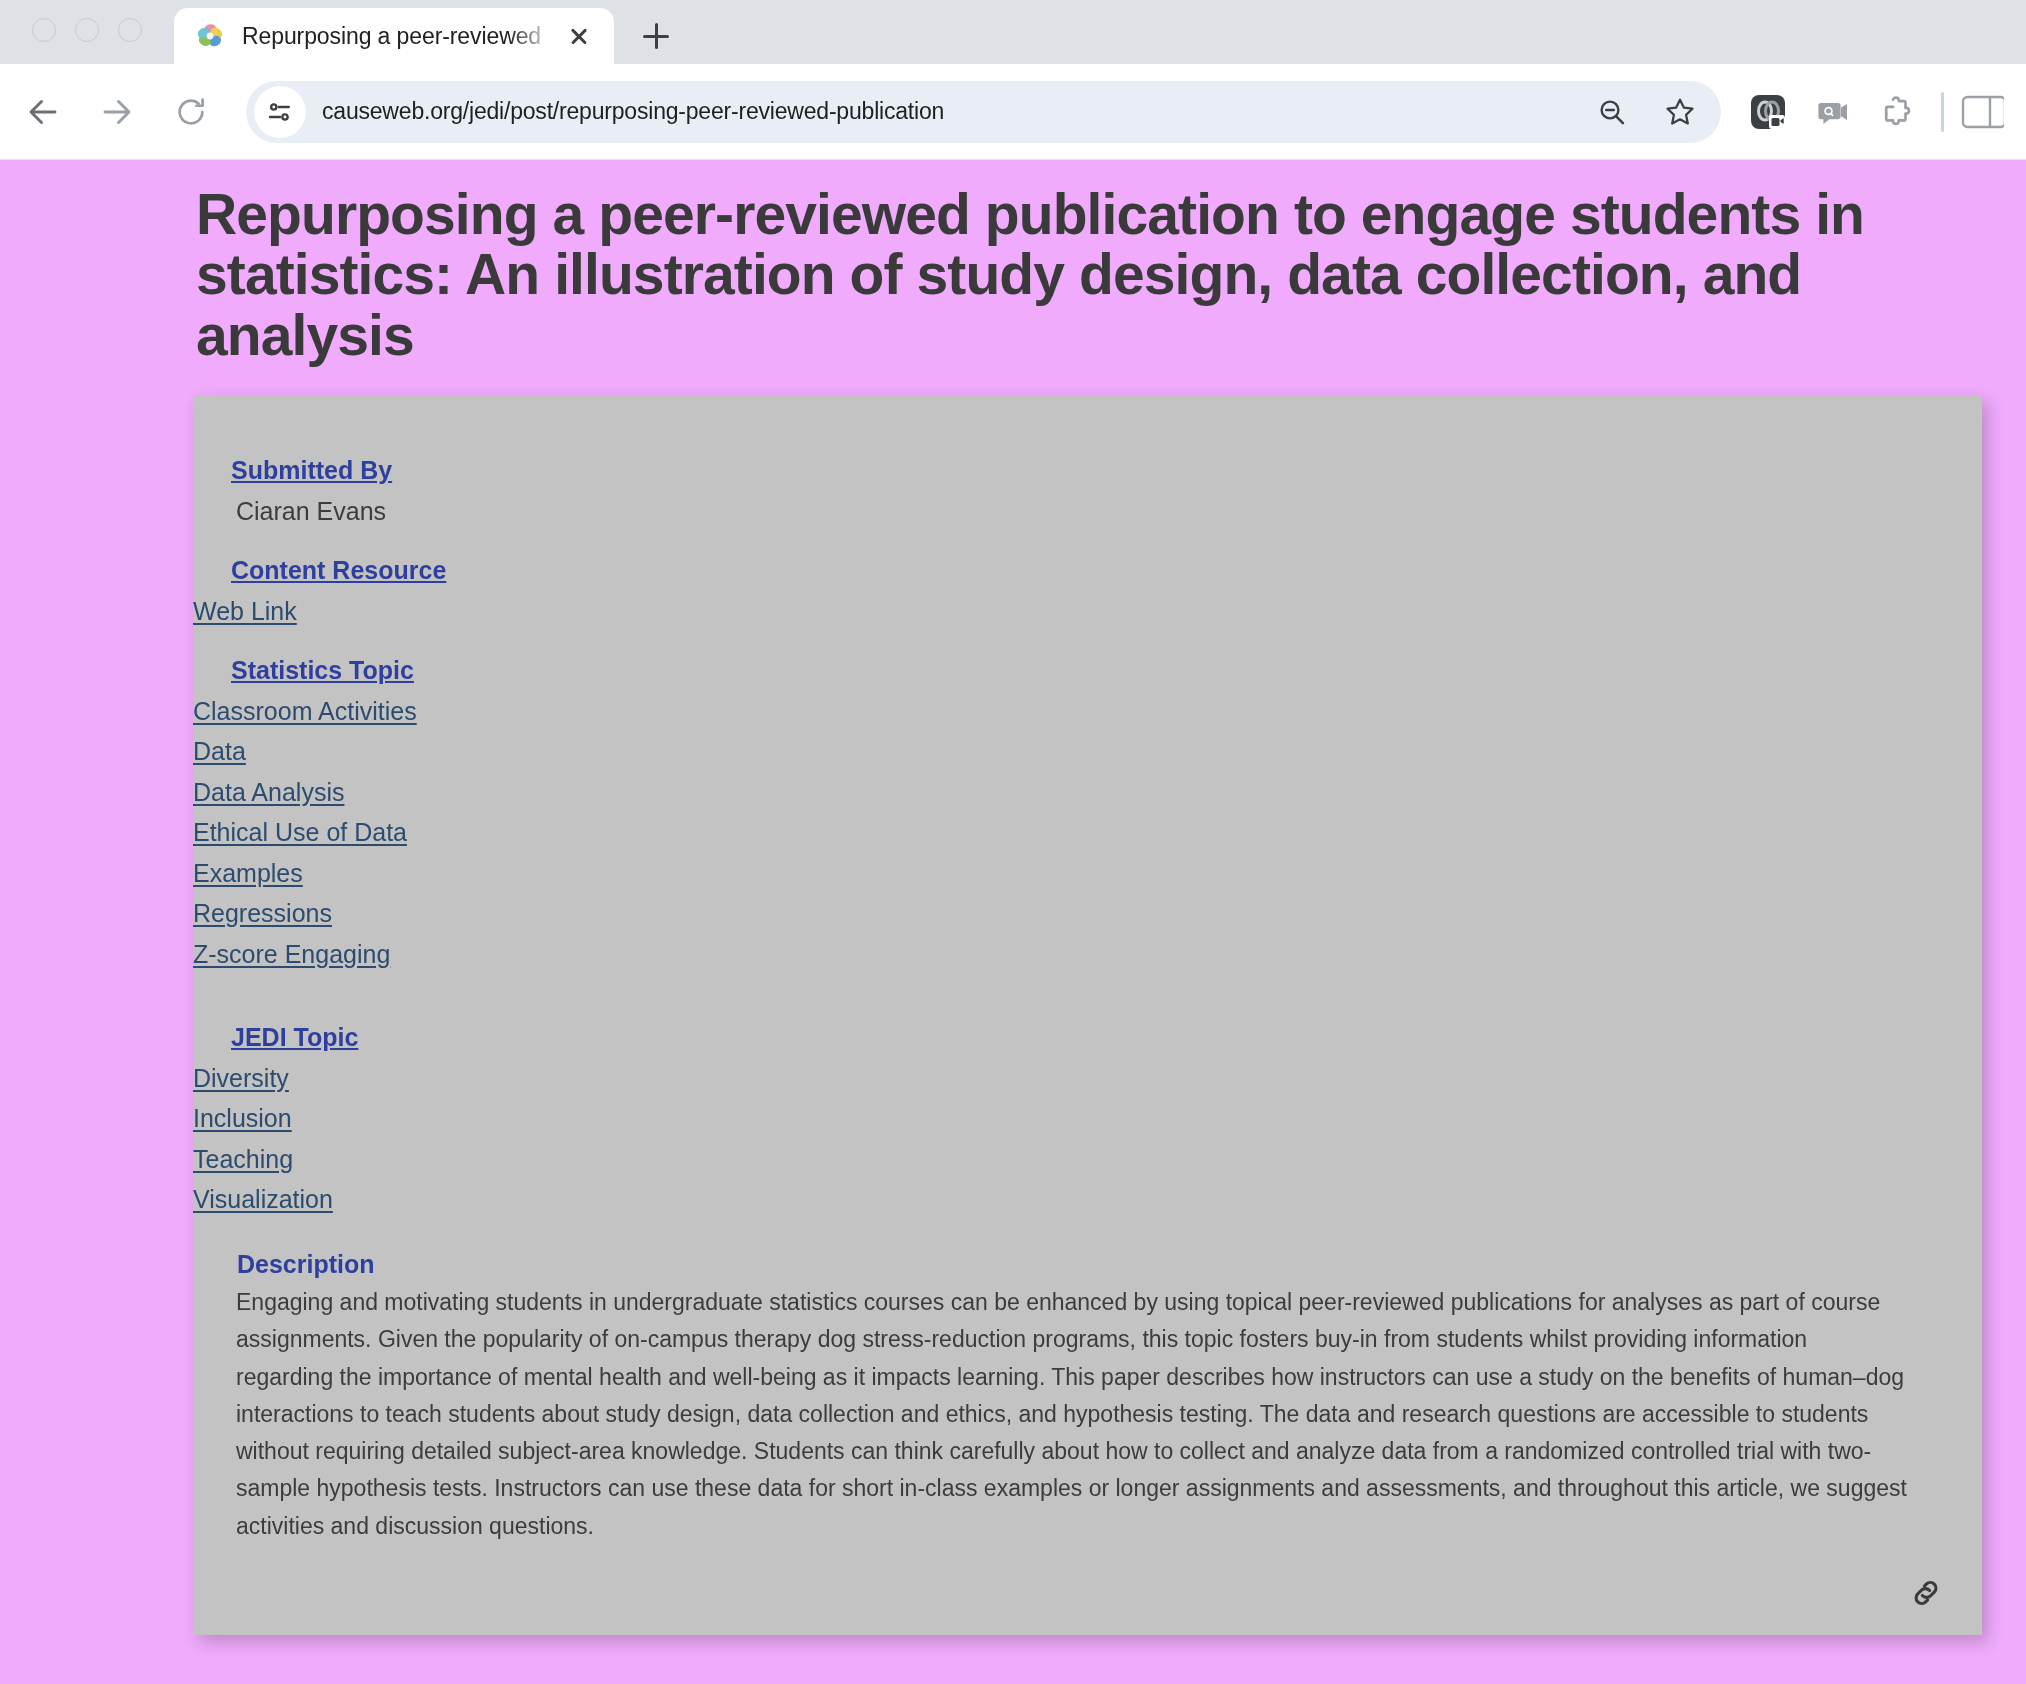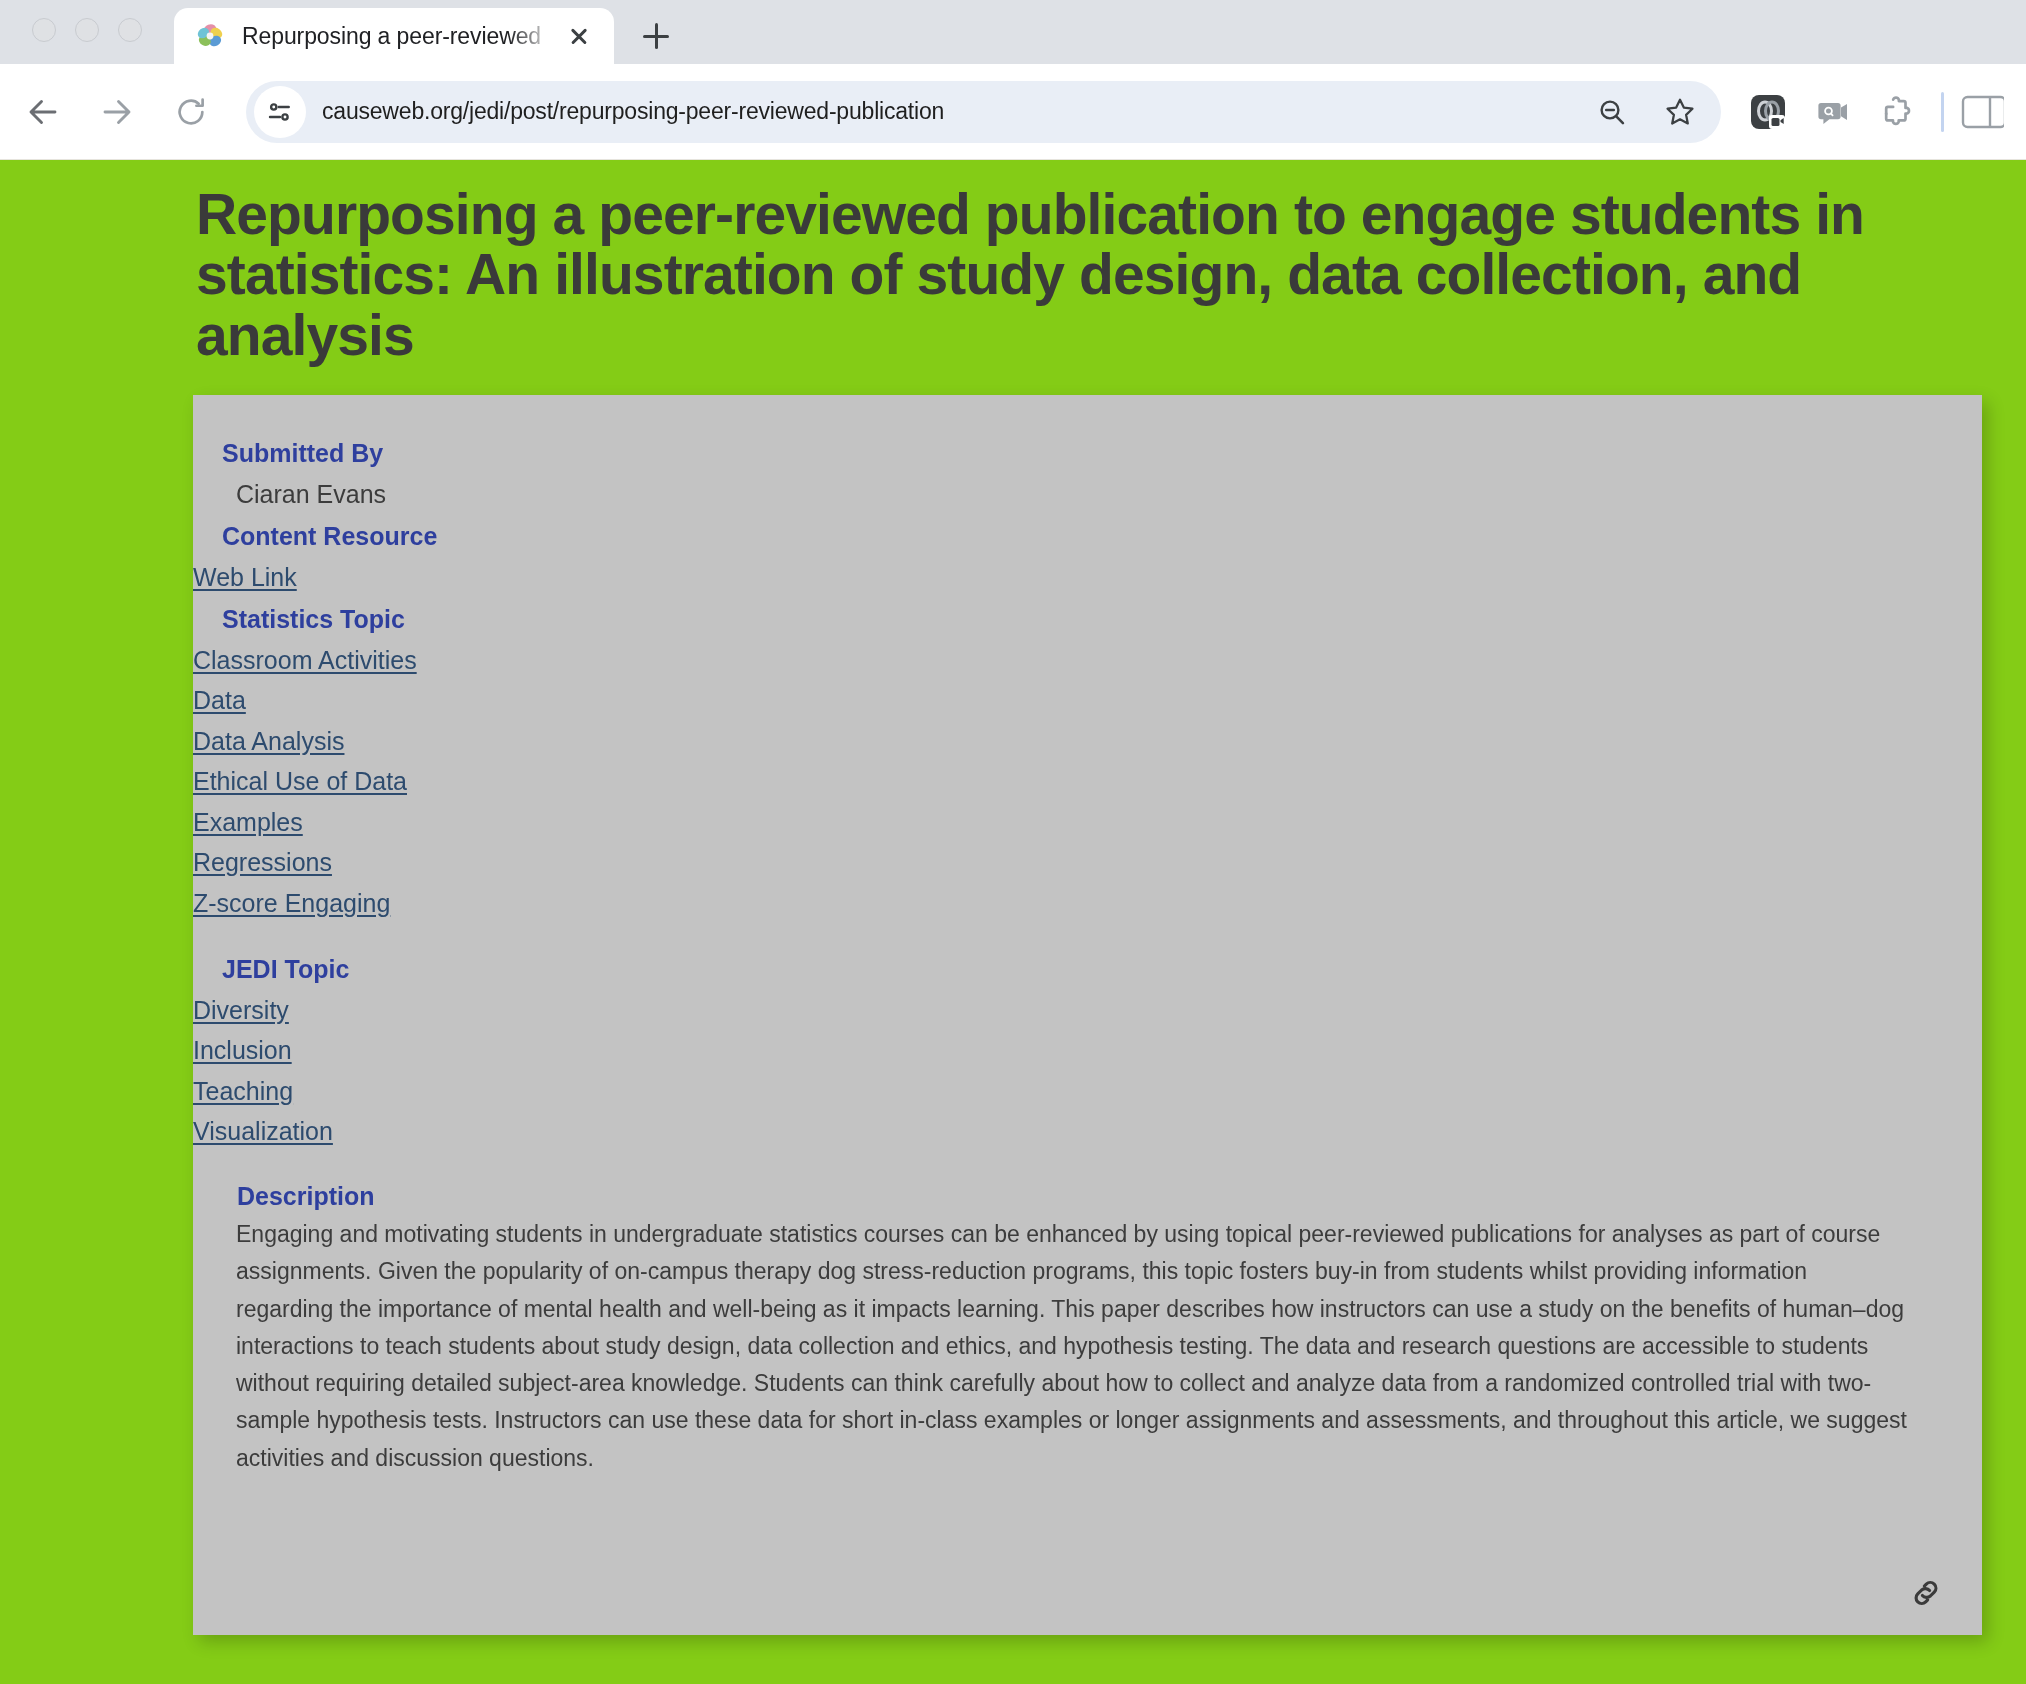--- a/index.html
+++ b/index.html
@@ -194,21 +194,21 @@
     width: 44px; height: 58px;
     display:flex; align-items:center; justify-content:flex-start;
     overflow:hidden;
     cursor:pointer;
     flex: 0 0 44px;
   }
 
   
   .viewport {
     flex: 1;
-    background: #84cc16;
+    background: #f0abfc;
     overflow: hidden;
     position: relative;
   }
   .page {
     padding: 24px 0 0 0;
   }
   .page-title {
     font-size: 57px;
     line-height: 1.06;
     font-weight: 700;
@@ -225,23 +225,24 @@
     padding: 36px 0 42px 0;
     box-shadow: 6px 7px 16px rgba(0,0,0,0.20);
     position: relative;
     min-height: 1240px;
   }
 
   .meta-label {
     font-size: 25px;
     font-weight: 700;
     color: #2e3f9e;
-    padding-left: 29px;
-    margin-top: 2px;
+    padding-left: 38px;
+    margin-top: 19px;
     line-height: 1.62;
+    text-decoration: underline;
   }
   .meta-value {
     font-size: 25px;
     color: #3c3c3c;
     padding-left: 43px;
     line-height: 1.62;
   }
   .meta-link {
     font-size: 25px;
     color: #2d4b6e;

